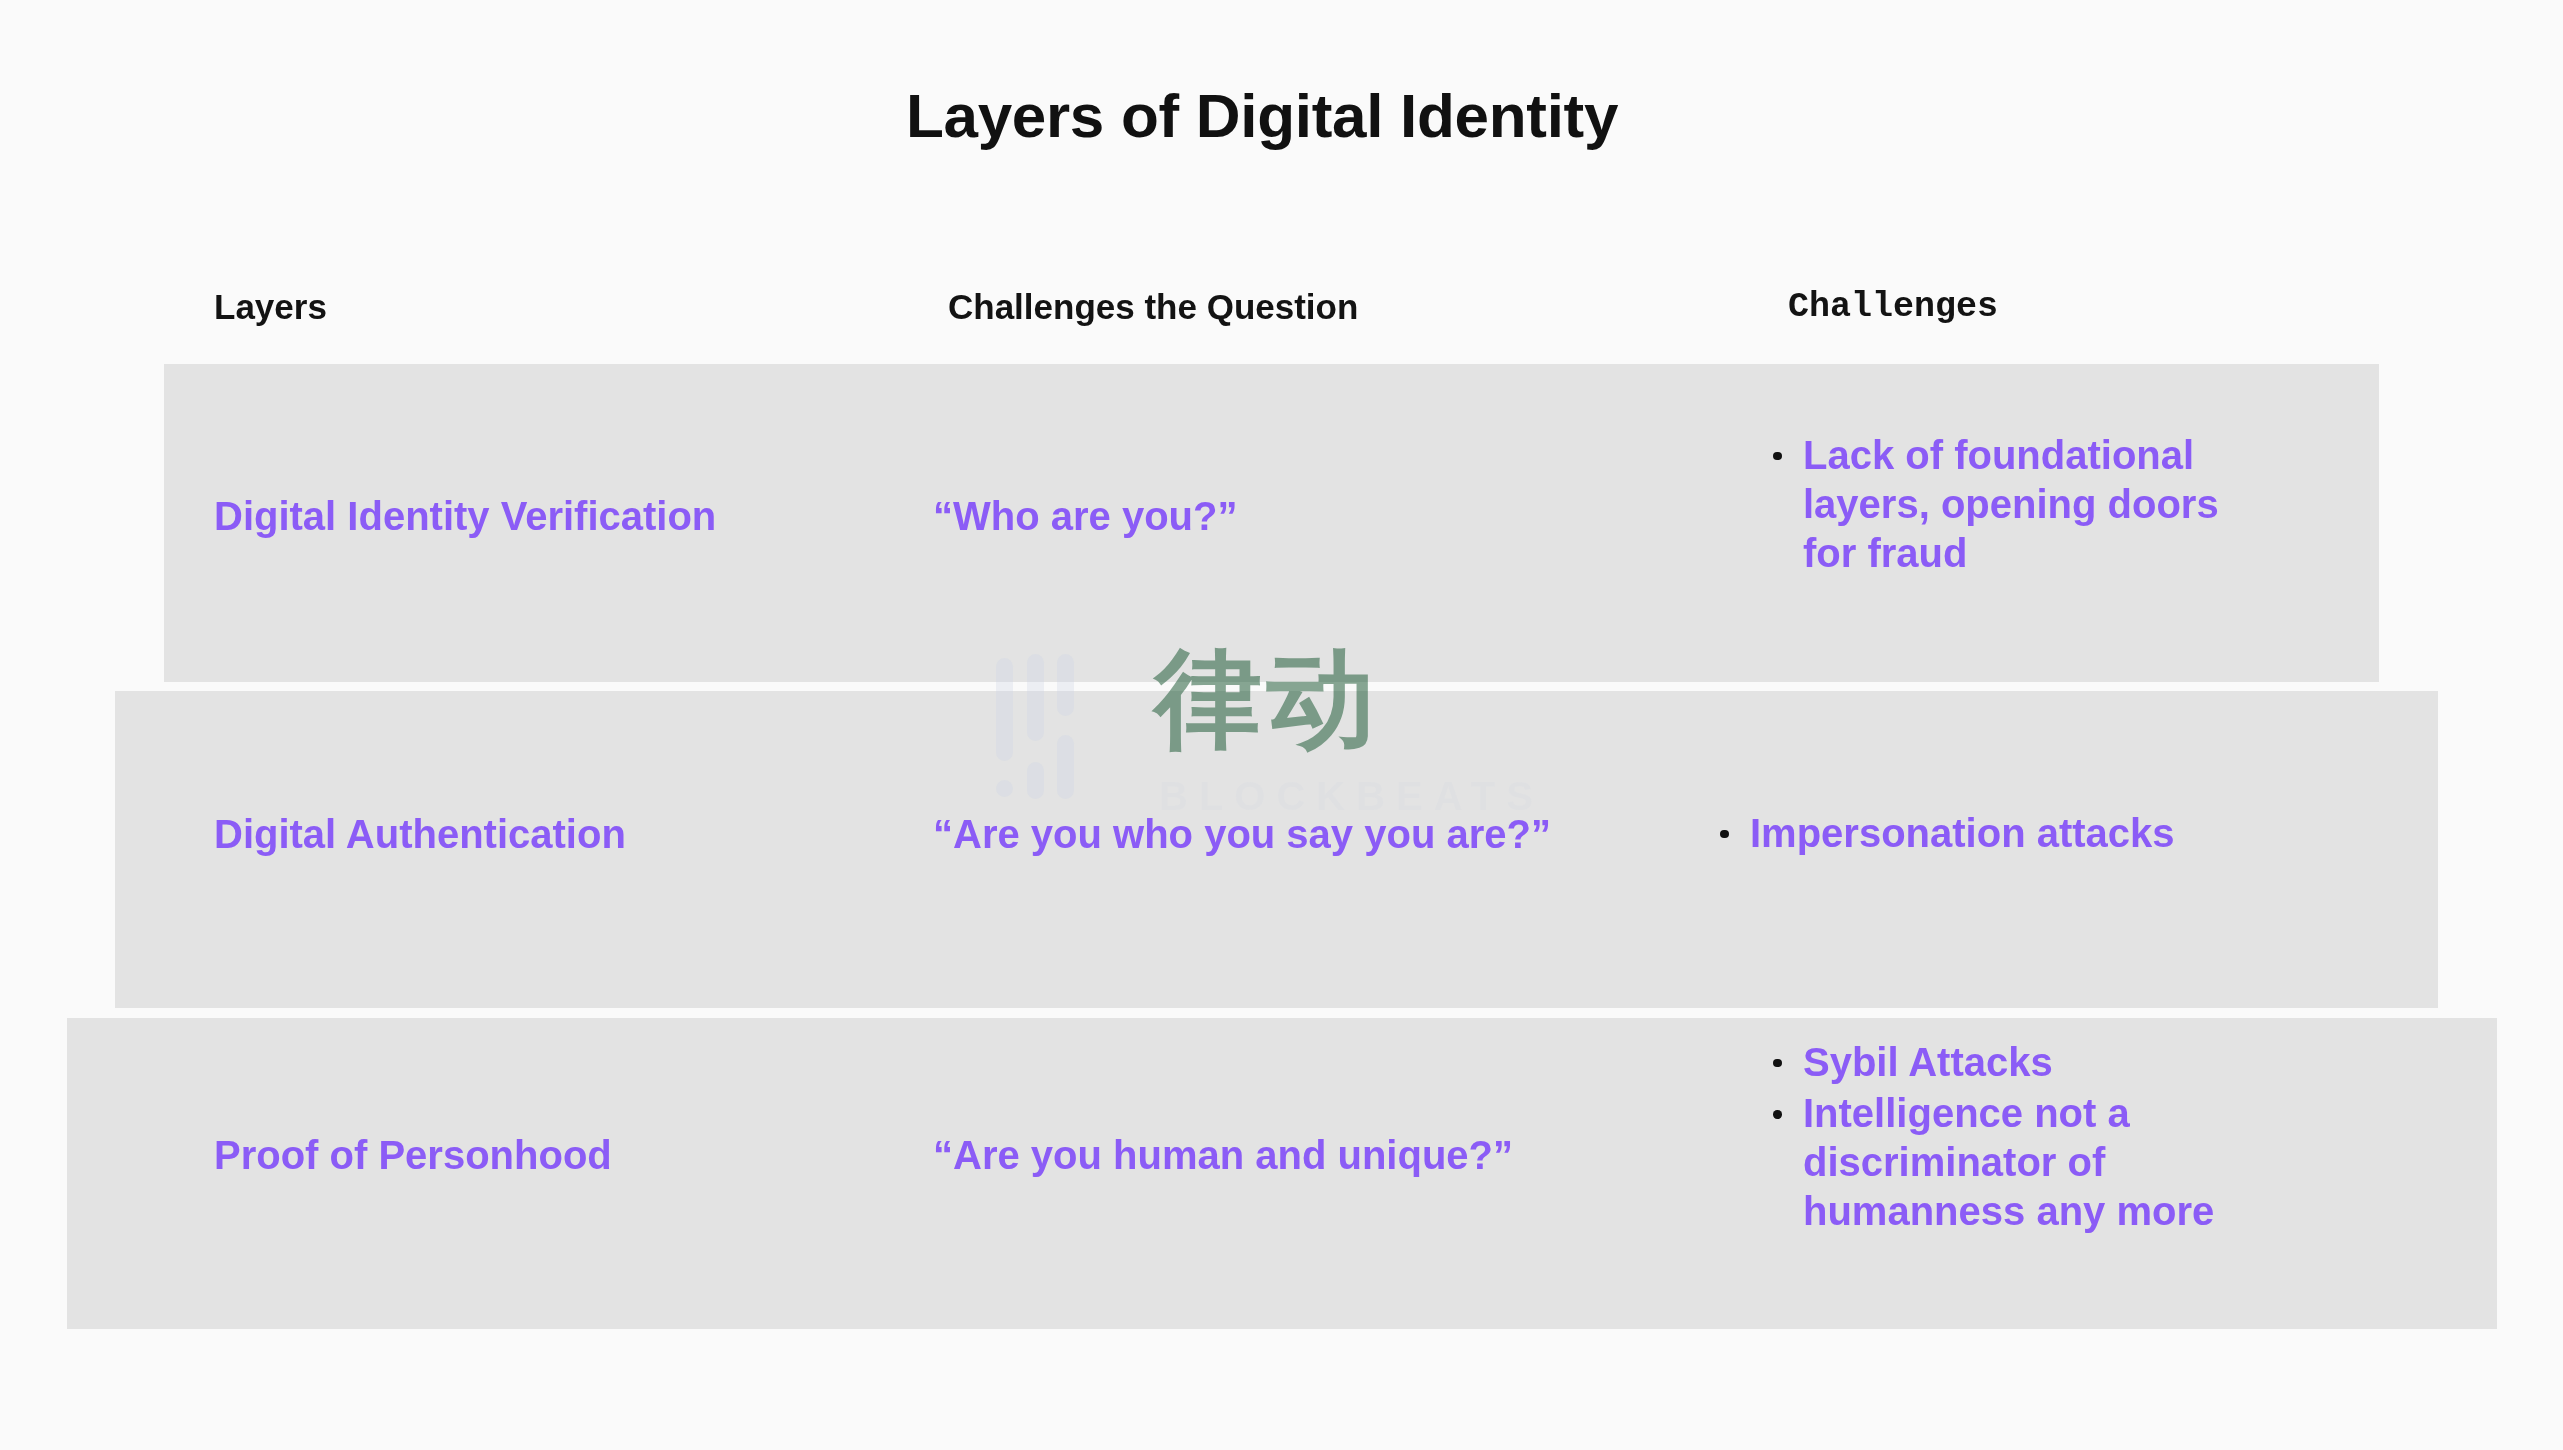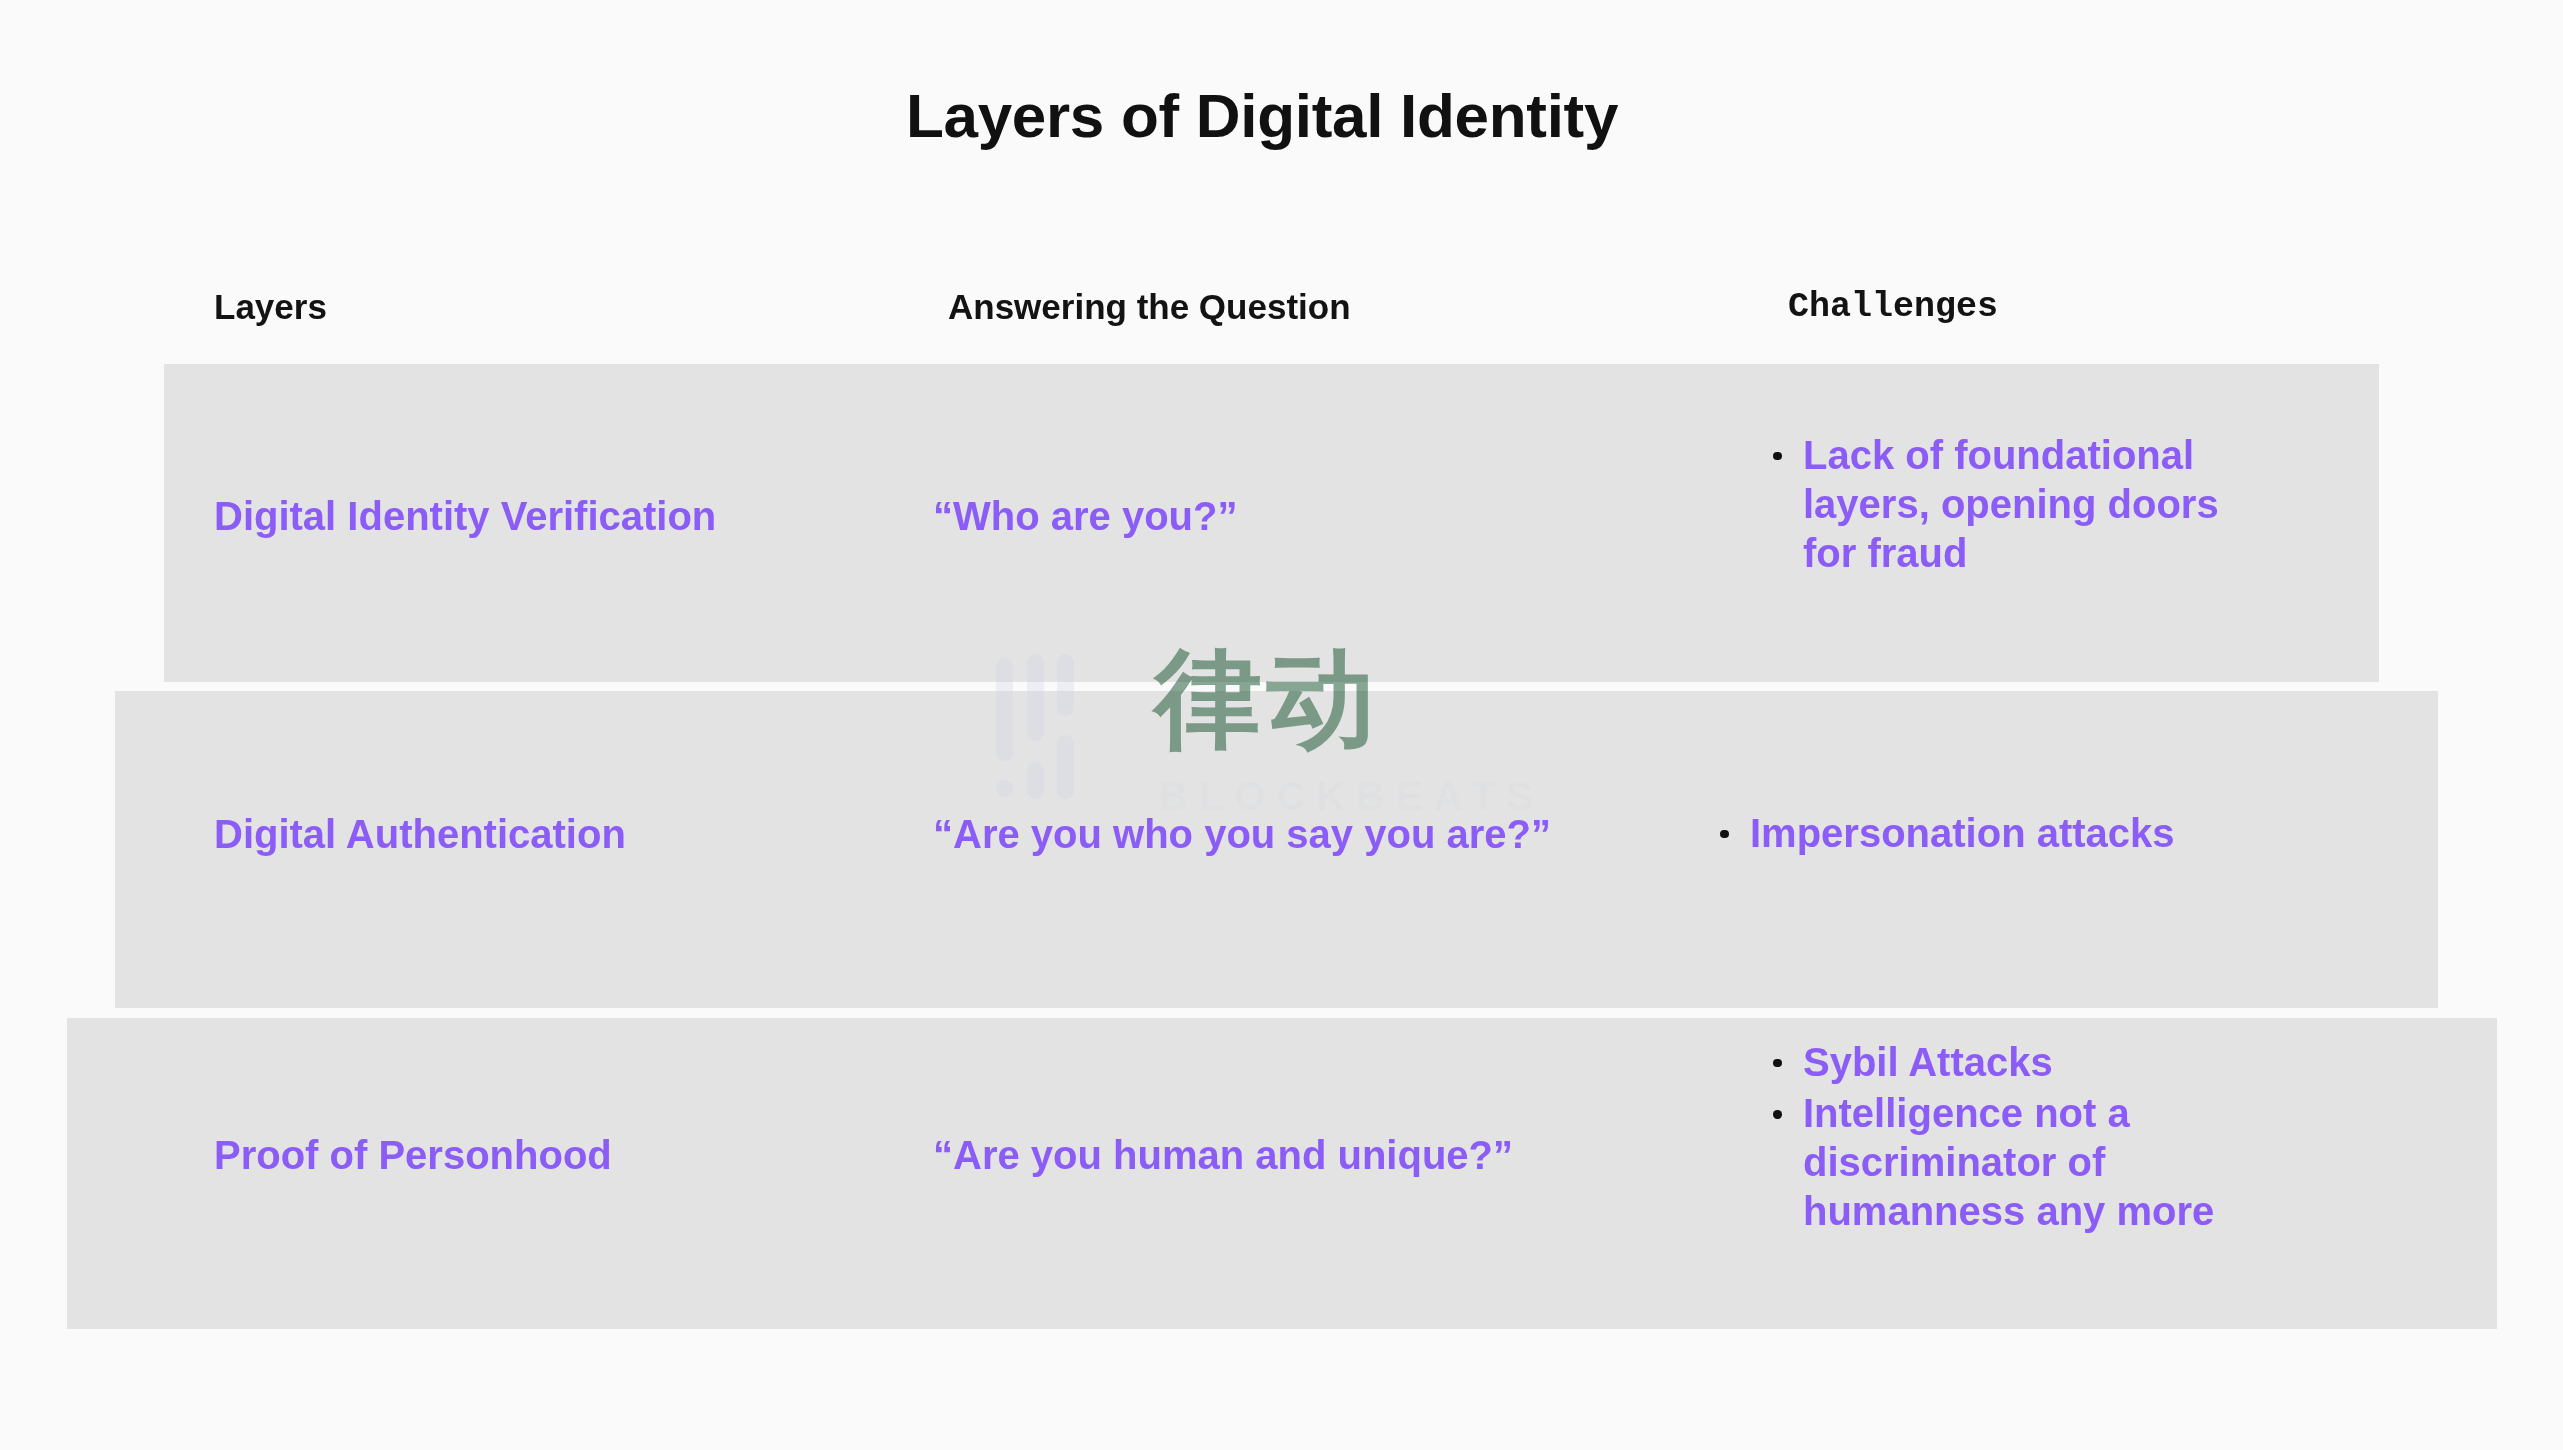--- a/index.html
+++ b/index.html
@@ -162,21 +162,21 @@
   .r3-chal     { left: 1767px; top: 1038px; width: 513px; }
 </style>
 </head>
 <body>
 
 <div class="slide">
 
   <div class="slide-title">Layers of Digital Identity</div>
 
   <div class="col-head c1">Layers</div>
-  <div class="col-head c2">Answering the Question</div>
+  <div class="col-head c2">Challenges the Question</div>
   <div class="col-head c3">Challenges</div>
 
   <div class="row-band r1"></div>
 
   <div class="row-band r2"></div>
 
   <div class="row-band r3"></div>
 
   <div class="watermark">
     <div class="wm-logo">

